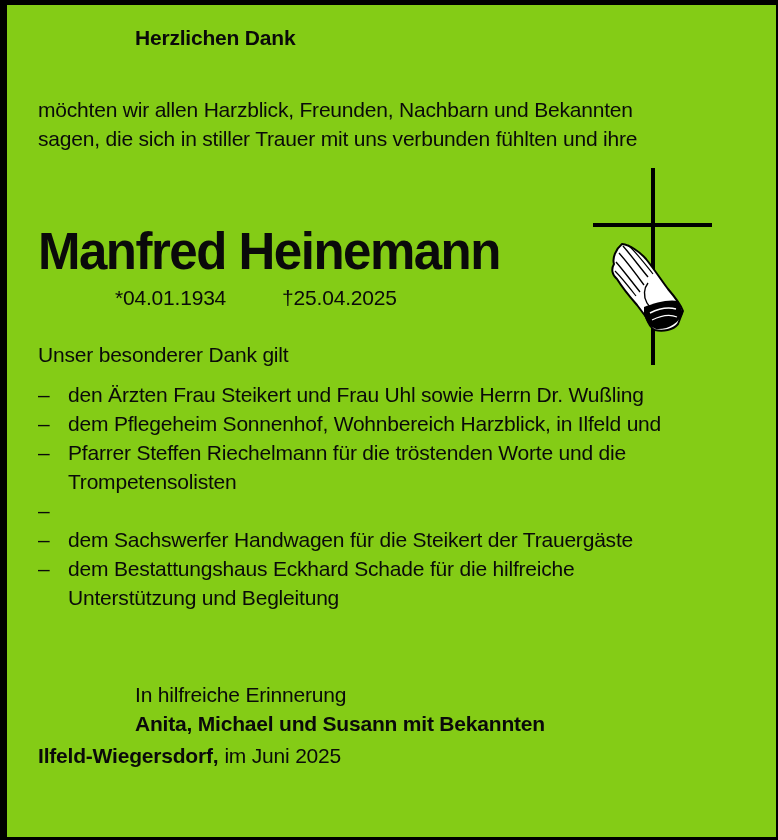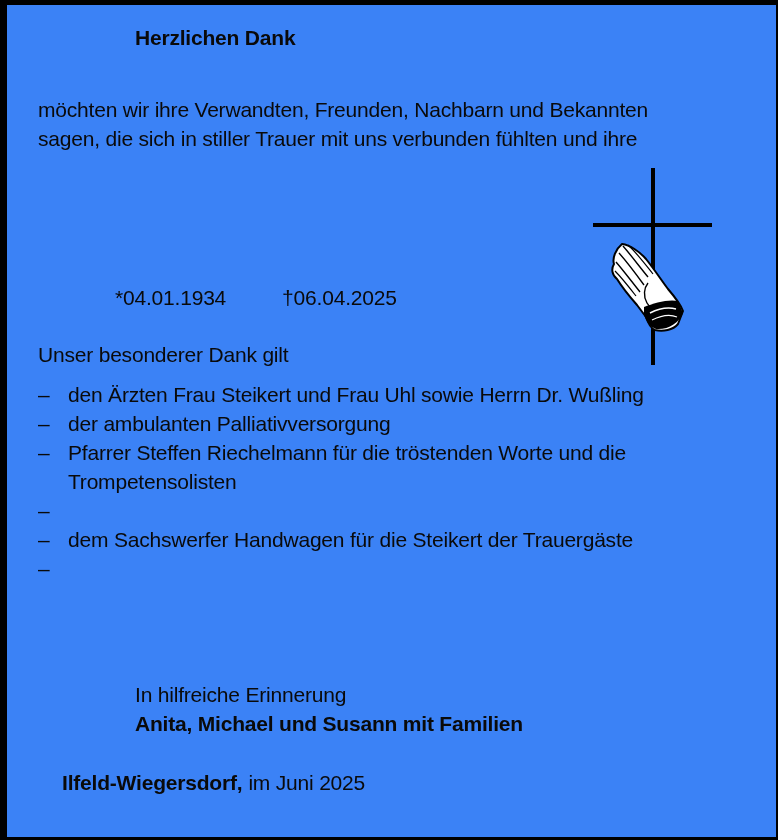--- a/index.html
+++ b/index.html
@@ -1,20 +1,20 @@
 <!DOCTYPE html>
 <html><head>
 <meta charset="utf-8">
 <style>
   html, body { margin: 0; padding: 0; background: #ffffff; }
   .page {
     position: relative;
     width: 778px;
     height: 840px;
-    background: #3b82f6;
+    background: #84cc16;
     color: #0a0a0a;
     font-family: "Liberation Sans", sans-serif;
     overflow: hidden;
   }
   .frame {
     position: absolute;
     inset: 0;
     border-style: solid;
     border-color: #000000;
     border-width: 5px 2px 3px 7px; 
@@ -42,39 +42,40 @@
   .cross-v { position: absolute; left: 651px; top: 168px; width: 4px;  height: 197px; background: #000; }
   .cross-h { position: absolute; left: 593px; top: 223px; width: 119px; height: 4px;  background: #000; }
   .hands   { position: absolute; left: 610px; top: 241px; width: 84px; height: 92px; }
 
   .thanks-intro { position: absolute; left: 38px; top: 340px; }
   .thanks-list  { position: absolute; left: 38px; top: 380px; }
   .thanks-list .row { display: flex; align-items: flex-start; }
   .thanks-list .dash { flex: 0 0 30px; width: 30px; }
 
   .closing { position: absolute; left: 135px; top: 680px; }
-  .footer  { position: absolute; left: 38px;  top: 768px; margin-left: 24px; }
+  .footer  { position: absolute; left: 38px;  top: 741px; }
   .footer .date-part { margin-left: 6px; }
 </style>
 </head>
 <body>
 
 <div class="page">
   <div class="frame"></div>
 
   <h1 class="title">Herzlichen Dank</h1>
 
   <div class="intro txt">
-    <div>möchten wir ihre Verwandten, Freunden, Nachbarn und Bekannten</div>
+    <div>möchten wir allen Harzblick, Freunden, Nachbarn und Bekannten</div>
     <div>sagen, die sich in stiller Trauer mit uns verbunden fühlten und ihre</div>
   </div>
 
+  <div class="name">Manfred Heinemann</div>
 
   <div class="dates txt">
-    <span>*</span><span class="date-val">04.01.1934</span><span class="death-group">†</span><span class="date-val">06.04.2025</span>
+    <span>*</span><span class="date-val">04.01.1934</span><span class="death-group">†</span><span class="date-val">25.04.2025</span>
   </div>
 
   <div class="cross-v"></div>
   <div class="cross-h"></div>
   <svg class="hands" viewBox="0 0 84 92" aria-hidden="true">
     <path d="M12,3 C6,8 2,17 4,23 C1,28 2,34 7,38 C12,46 20,56 27,64 L36,76 C38,82 40,87 45,89 C53,91 63,89 68,83 L73,70 C70,62 64,55 58,48 C52,40 44,28 36,18 C30,11 20,4 12,3 Z" fill="#ffffff" stroke="#000000" stroke-width="2" stroke-linejoin="round"></path>
     <path d="M13,5 C20,13 29,25 38,36" stroke="#000" stroke-width="1.4" fill="none"></path>
     <path d="M9,12 C17,21 26,33 34,44" stroke="#000" stroke-width="1.4" fill="none"></path>
     <path d="M6,21 C13,29 22,41 30,51" stroke="#000" stroke-width="1.4" fill="none"></path>
     <path d="M5,30 C11,36 19,46 26,55" stroke="#000" stroke-width="1.2" fill="none"></path>
@@ -90,45 +91,49 @@
   <div class="thanks-list txt">
     <div class="row">
       <span class="dash">–</span>
       <div>
         <div>den Ärzten Frau Steikert und Frau Uhl sowie Herrn Dr. Wußling</div>
       </div>
     </div>
     <div class="row">
       <span class="dash">–</span>
       <div>
-        <div>der ambulanten Palliativversorgung</div>
+        <div>dem Pflegeheim Sonnenhof, Wohnbereich Harzblick, in Ilfeld und</div>
       </div>
     </div>
     <div class="row">
       <span class="dash">–</span>
       <div>
         <div>Pfarrer Steffen Riechelmann für die tröstenden Worte und die</div>
         <div>Trompetensolisten</div>
       </div>
     </div>
     <div class="row">
       <span class="dash">–</span>
     </div>
     <div class="row">
       <span class="dash">–</span>
       <div>
         <div>dem Sachswerfer Handwagen für die Steikert der Trauergäste</div>
       </div>
     </div>
     <div class="row">
       <span class="dash">–</span>
+      <div>
+        <div>dem Bestattungshaus Eckhard Schade für die hilfreiche</div>
+        <div>Unterstützung und Begleitung</div>
+      </div>
     </div>
   </div>
 
   <div class="closing txt">
     <div>In hilfreiche Erinnerung</div>
-    <div class="bold">Anita, Michael und Susann mit Familien</div>
+    <div class="bold">Anita, Michael und Susann mit Bekannten</div>
   </div>
 
   <div class="footer txt">
     <span class="bold">Ilfeld-Wiegersdorf,</span><span class="date-part">im Juni 2025</span>
   </div>
 </div>
 
 </body></html>

